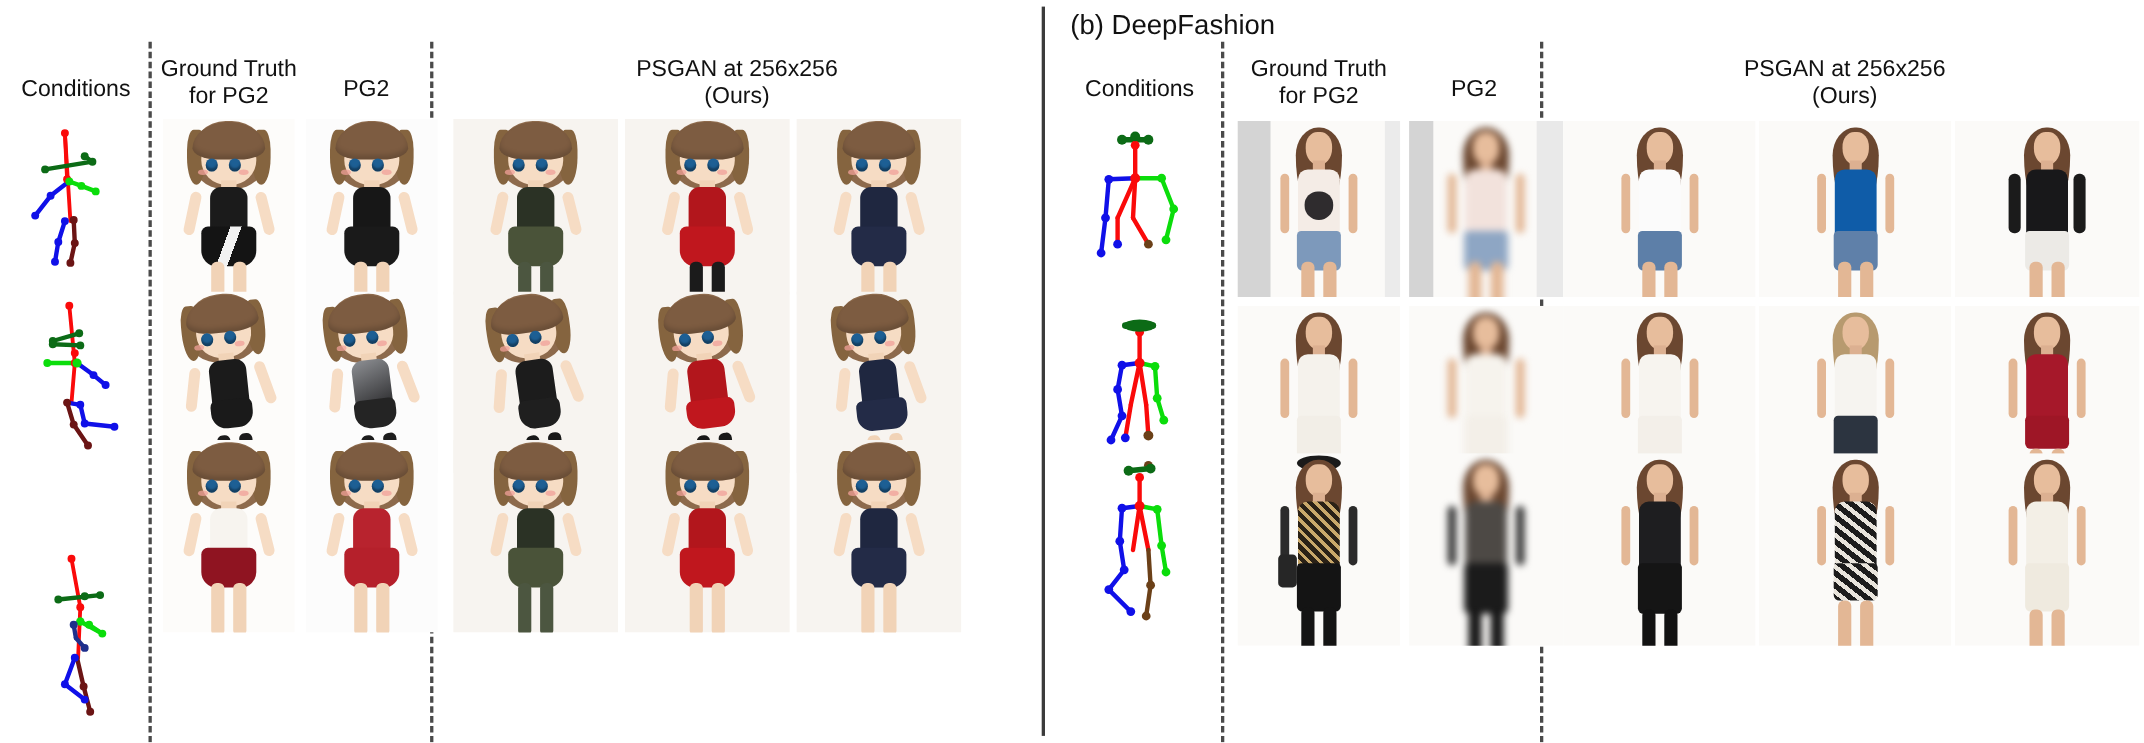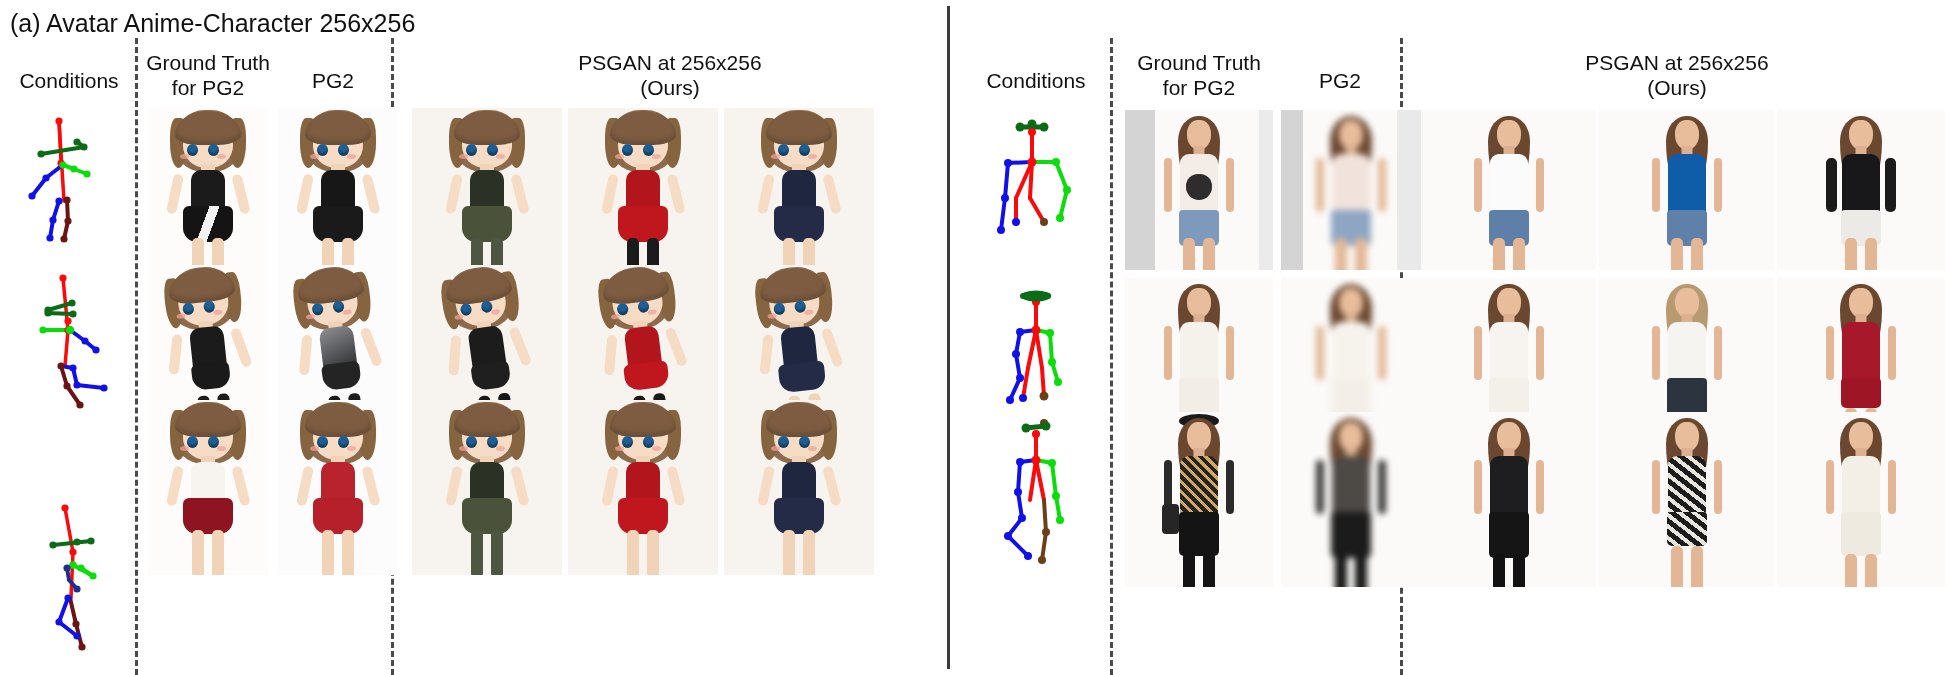--- a/index.html
+++ b/index.html
@@ -235,21 +235,20 @@
     top: 0;
   }
 </style>
 </head>
 <body>
 
 <div id="figure">
 
   <div class="panel" id="panel-a">
 
-    <div class="panel-title">(a) Avatar Anime-Character 256x256</div>
 
     <div class="v-dashed" style="left:135px; top:38px; height:637px;"></div>
     <div class="v-dashed" style="left:391px; top:38px; height:637px;"></div>
 
     <div class="col-head" style="left:8px; top:68px; width:122px;">
       <div>Conditions</div>
     </div>
     <div class="col-head" style="left:143px; top:50px; width:130px;">
       <div>Ground Truth</div>
       <div>for PG2</div>
@@ -745,20 +744,21 @@
 
         </div>
       </div>
     </div>
   </div>
 
   <div class="v-solid" style="left:947px;"></div>
 
   <div class="panel" id="panel-b">
 
+    <div class="panel-title">(b) DeepFashion</div>
 
     <div class="v-dashed" style="left:161px; top:38px; height:637px;"></div>
     <div class="v-dashed" style="left:451px; top:38px; height:637px;"></div>
 
     <div class="col-head" style="left:22px; top:68px; width:130px;">
       <div>Conditions</div>
     </div>
     <div class="col-head" style="left:170px; top:50px; width:160px;">
       <div>Ground Truth</div>
       <div>for PG2</div>

